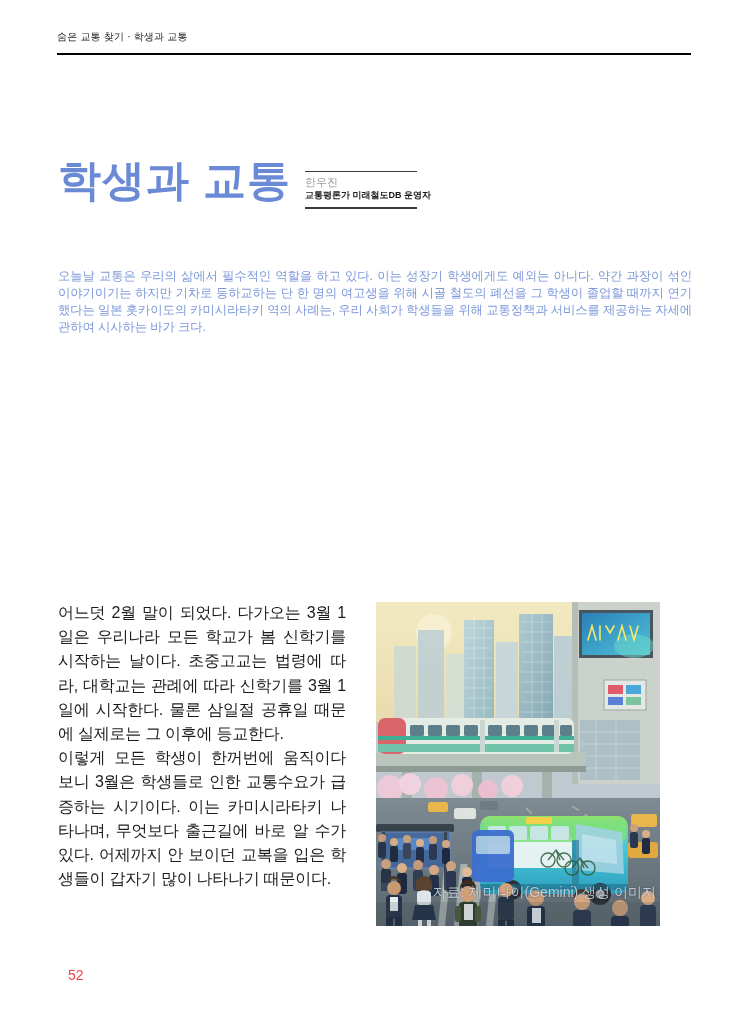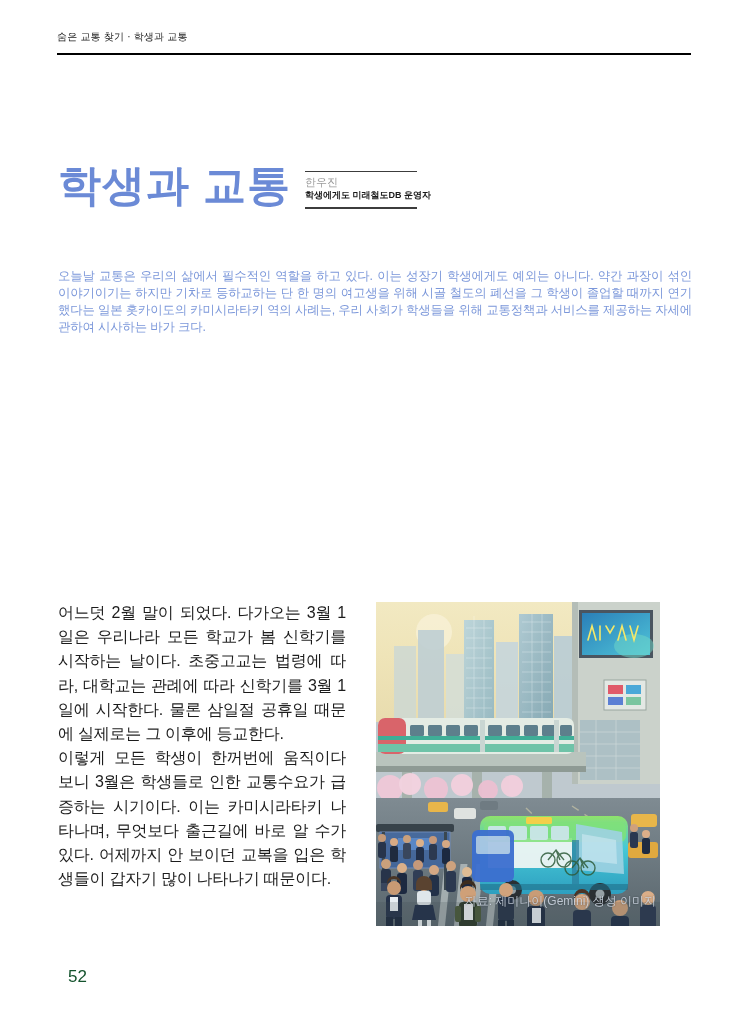--- a/index.html
+++ b/index.html
@@ -40,21 +40,21 @@
     height: 1.6px;
     background: #000000;
   }
 
   
   .title-block {
     position: absolute;
     left: 58px;
     top: 157px;
     display: flex;
-    align-items: flex-end;
+    align-items: flex-start;
   }
   .article-title {
     font-size: 43px;
     line-height: 47px;
     font-weight: 700;
     color: #6b8ad6;
     letter-spacing: 1px;
     -webkit-text-stroke: 0px;
     white-space: nowrap;
     margin: 0;
@@ -133,51 +133,51 @@
   .fig-canvas {
     position: absolute;
     left: 0; top: 0;
     width: 284px;
     height: 324px;
     display: block;
   }
   .fig-caption {
     position: absolute;
     right: 4px;
-    bottom: 16px;
-    font-size: 12px;
+    bottom: 24px;
+    font-size: 14px;
     color: #cfd8e4;
     text-shadow: 0 0 2px rgba(0,0,0,0.55);
     white-space: nowrap;
     opacity: 0.85;
   }
 
   
   .folio {
     position: absolute;
     left: 68px;
     top: 967px;
-    font-size: 17px;
-    color: #14532d;
+    font-size: 14px;
+    color: #ef4444;
   }
 </style>
 </head>
 <body>
 
 <div class="page">
 
   <div class="running-head">숨은 교통 찾기 · 학생과 교통</div>
   <div class="header-rule"></div>
 
   <div class="title-block">
     <h1 class="article-title">학생과 교통</h1>
     <div class="byline">
       <div class="byline-rule-top"></div>
       <div class="byline-name">한우진</div>
-      <div class="byline-role">학생에게도 미래철도DB 운영자</div>
+      <div class="byline-role">교통평론가 미래철도DB 운영자</div>
       <div class="byline-rule-bottom"></div>
     </div>
   </div>
 
   <div class="lead">오늘날 교통은 우리의 삶에서 필수적인 역할을 하고 있다. 이는 성장기 학생에게도 예외는 아니다. 약간 과장이 섞인 이야기이기는 하지만 기차로 등하교하는 단 한 명의 여고생을 위해 시골 철도의 폐선을 그 학생이 졸업할 때까지 연기했다는 일본 홋카이도의 카미시라타키 역의 사례는, 우리 사회가 학생들을 위해 교통정책과 서비스를 제공하는 자세에 관하여 시사하는 바가 크다.</div>
 
   <div class="body-col">
     <p>어느덧 2월 말이 되었다. 다가오는 3월 1일은 우리나라 모든 학교가 봄 신학기를 시작하는 날이다. 초중고교는 법령에 따라, 대학교는 관례에 따라 신학기를 3월 1일에 시작한다. 물론 삼일절 공휴일 때문에 실제로는 그 이후에 등교한다.</p>
     <p>이렇게 모든 학생이 한꺼번에 움직이다 보니 3월은 학생들로 인한 교통수요가 급증하는 시기이다. 이는 카미시라타키 나타나며, 무엇보다 출근길에 바로 알 수가 있다. 어제까지 안 보이던 교복을 입은 학생들이 갑자기 많이 나타나기 때문이다.</p>
   </div>

